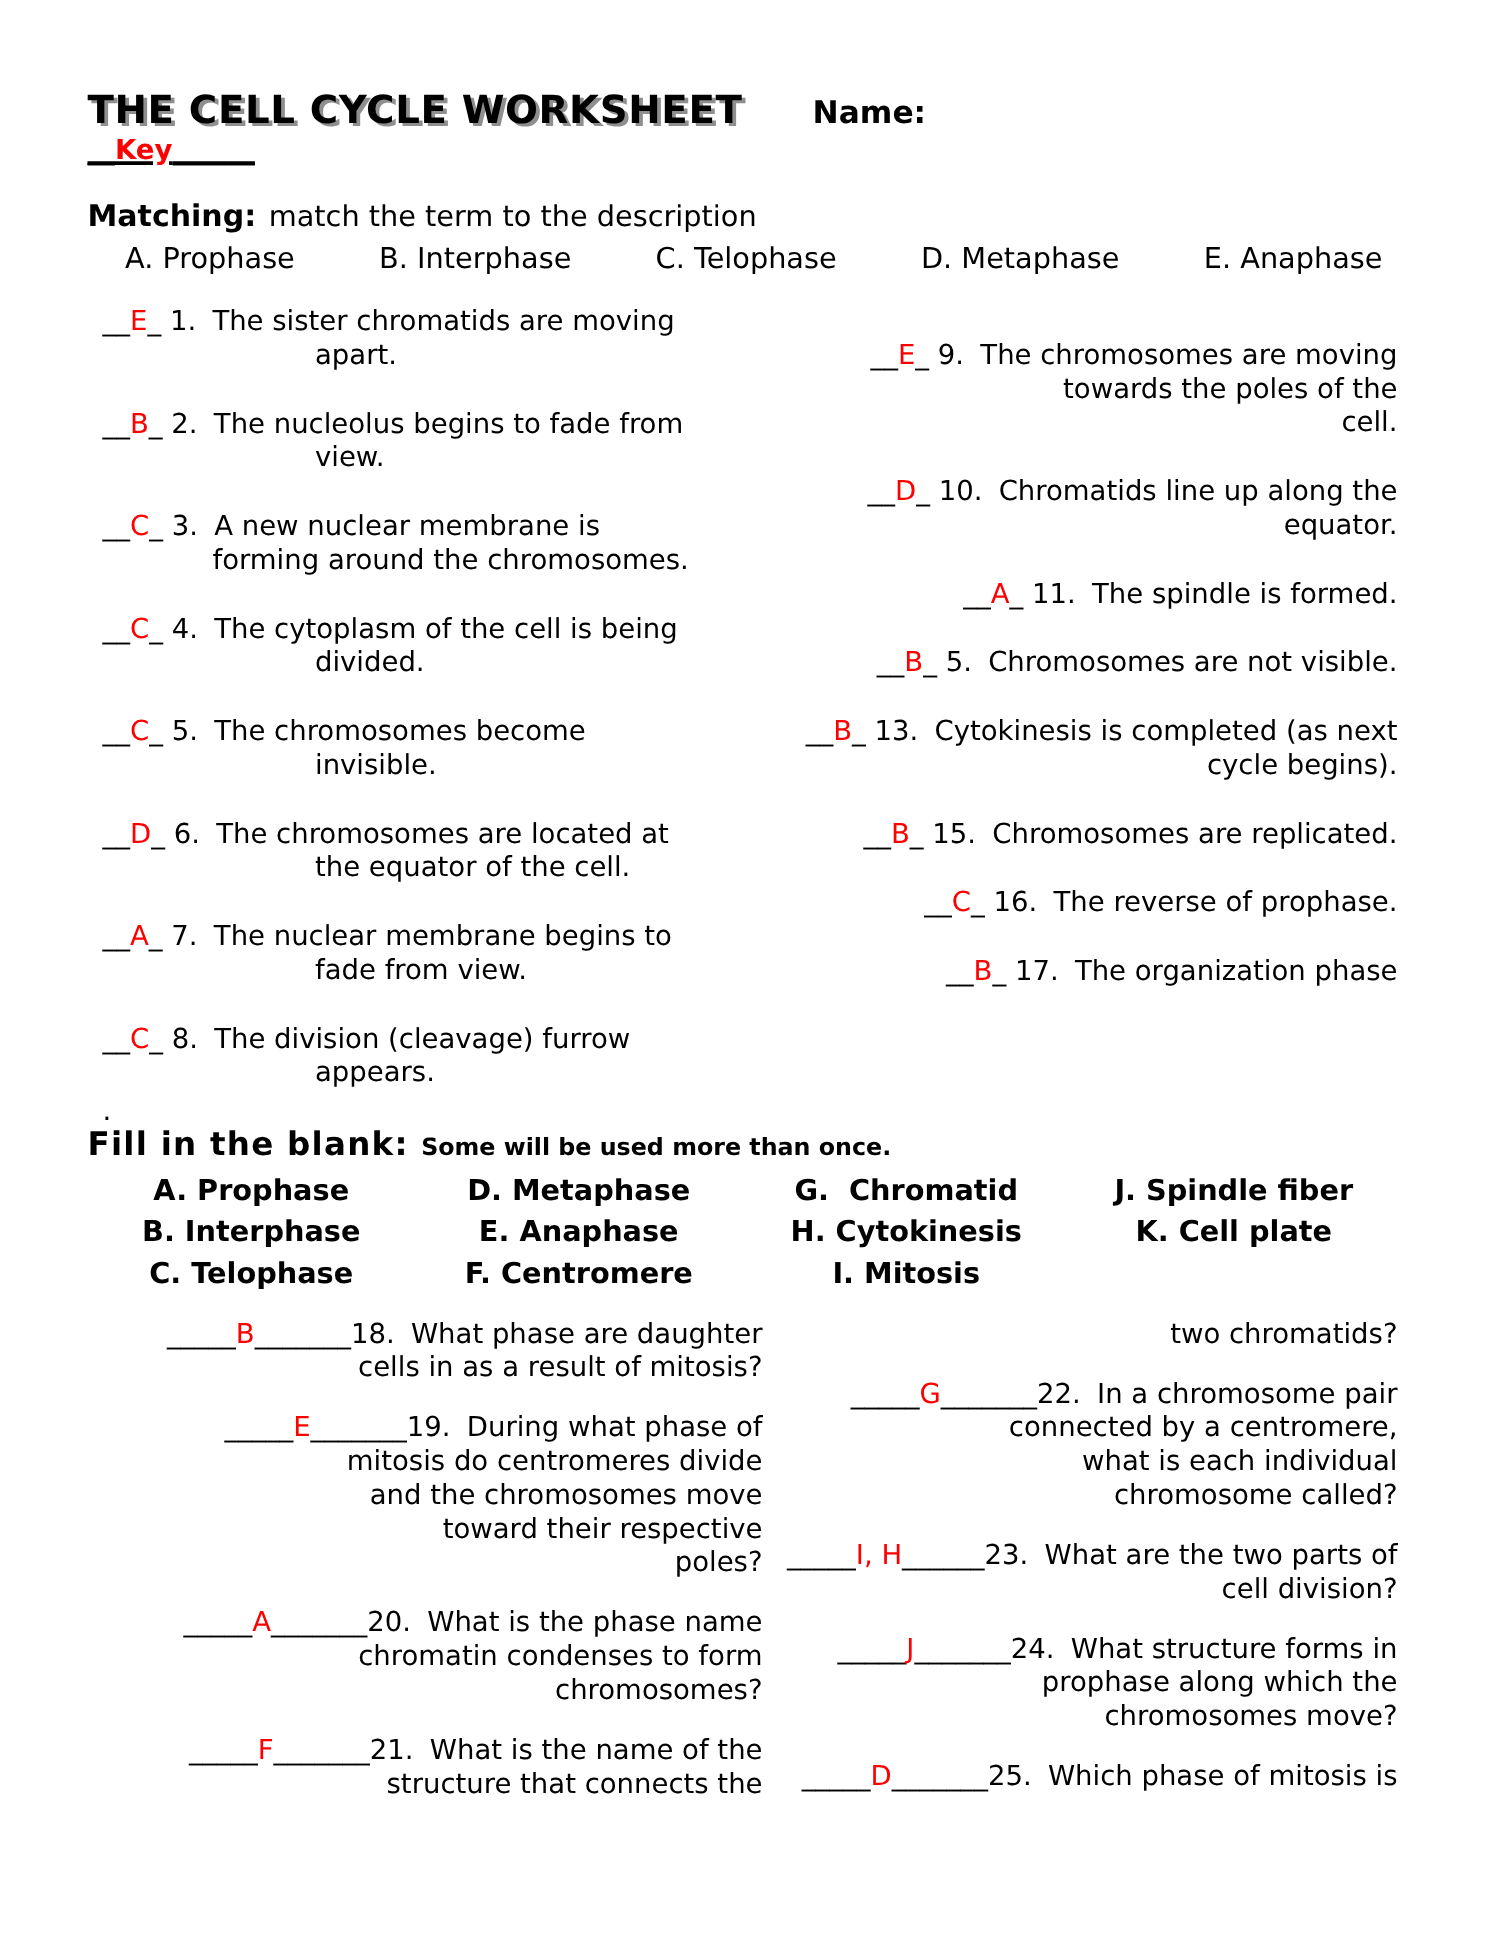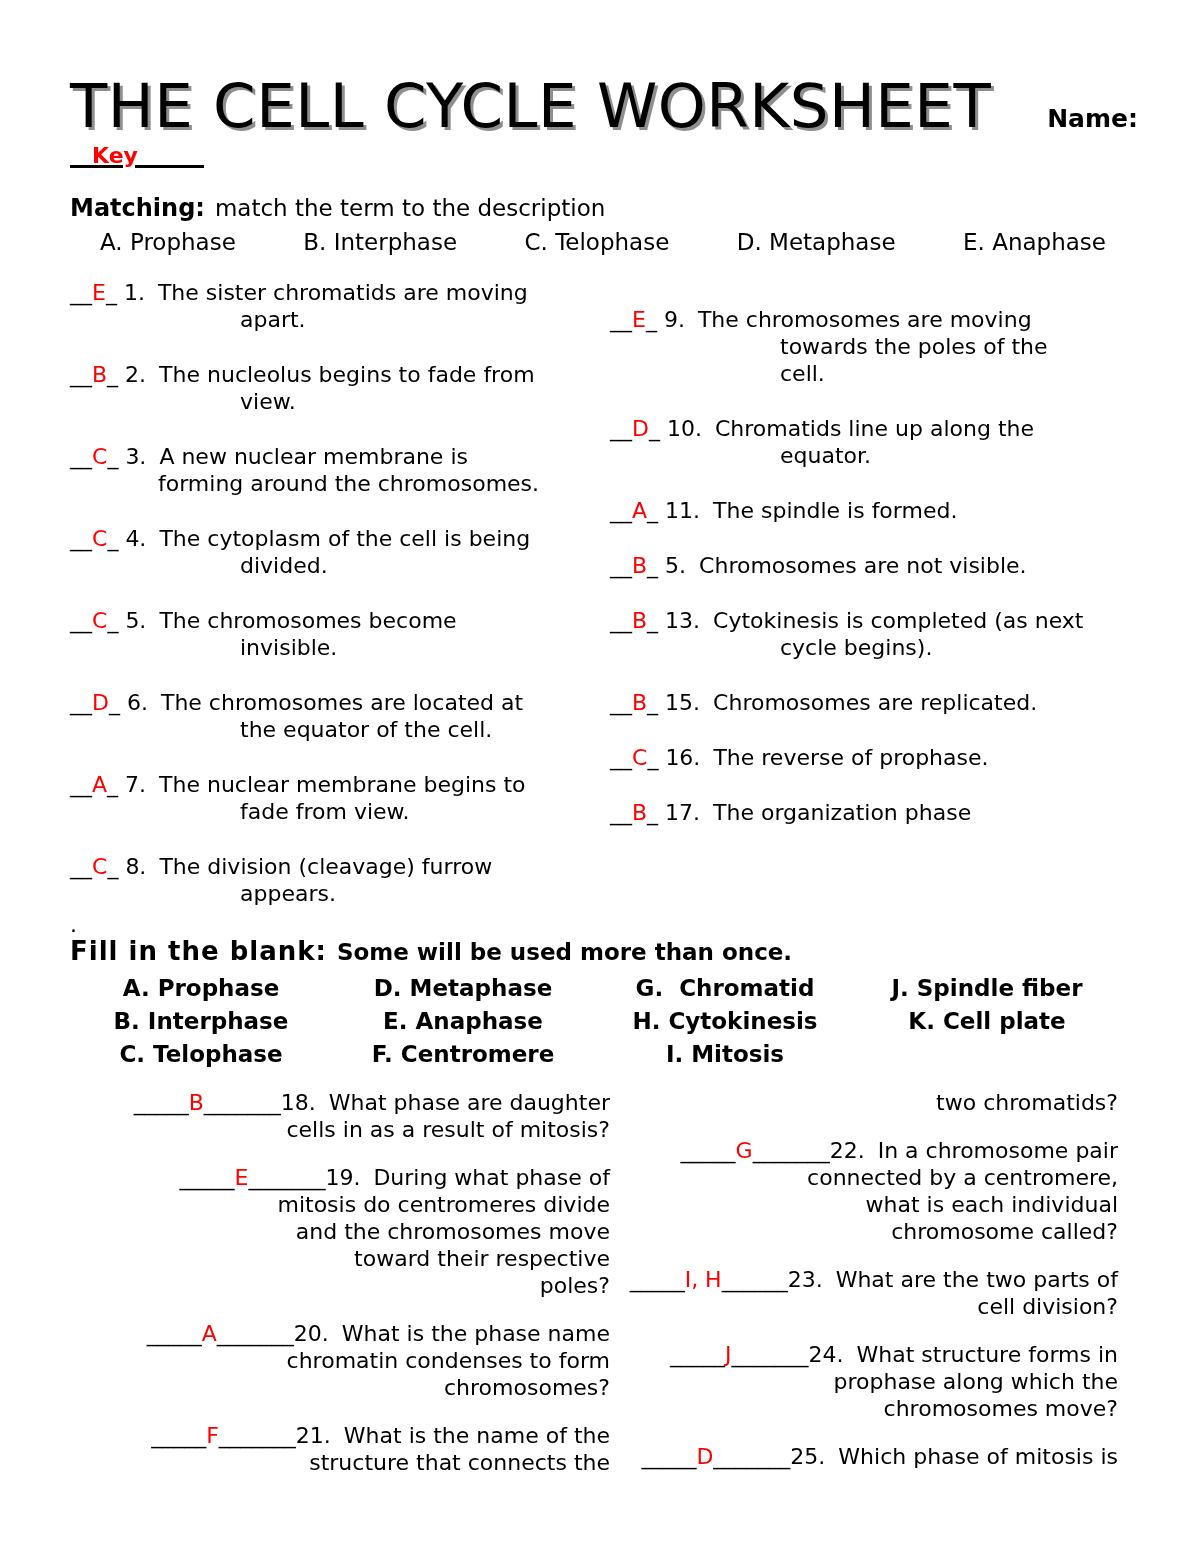--- a/index.html
+++ b/index.html
@@ -6,53 +6,53 @@
   html, body { background: #ffffff; }
   body {
     width: 1200px; height: 1553px; overflow: hidden;
     color: #000; font-family: "DejaVu Sans", "Liberation Sans", sans-serif;
   }
   .page { padding: 70px 82px 0 70px; }
 
   
   .header-row { display: flex; align-items: baseline; white-space: nowrap; }
   .title {
-    font-size: 61px; font-weight: normal; letter-spacing: 0.5px;
+    font-size: 31px; font-weight: bold; letter-spacing: 0.5px;
     text-shadow: 3px 3px 0 #8f8f8f;
   }
   .name-label { font-size: 25px; font-weight: bold; margin-left: 56px; }
   .key-line {
     margin-top: 2px; font-size: 22px; font-weight: bold;
     text-decoration: underline; text-decoration-thickness: 3px;
     display: inline-block;
   }
   .ans { color: var(--answer-red, #f00); }
 
   
   .m-head { margin-top: 26px; font-size: 23px; }
   .m-head .h { font-weight: bold; font-size: 24px; margin-right: 10px; }
   .options {
     display: flex; justify-content: space-between;
     margin: 7px 12px 0 30px; font-size: 23px;
   }
-  .cols { display: flex; margin-top: 24px; }
+  .cols { display: flex; margin-top: 24px; margin-left: 12px; }
   .col-left { width: 540px; }
   .col-right { width: 508px; }
-  .m-offset { margin-top: 27px; }
+  .m-offset { margin-top: 27px; text-align: right; }
 
   .m-item, .f-item { font-size: 22px; line-height: 27px; margin-bottom: 28px; }
   .num { margin-left: 7px; margin-right: 13px; }
   .cont { margin-left: 170px; }
   .m-item.flush .cont { margin-left: 88px; }
   .stray { font-size: 22px; line-height: 27px; margin-top: -24px; }
 
   
   .f-head { margin-top: -2px; }
   .f-head .h { font-size: 26px; font-weight: bold; letter-spacing: 1px; }
-  .f-head .i { font-size: 23px; font-weight: bold; margin-left: 10px; }
+  .f-head .i { font-size: 19px; font-weight: bold; margin-left: 10px; }
   .word-bank {
     display: grid; grid-template-columns: 1fr 1fr 1fr 1fr;
     margin-top: 6px; font-size: 23px; font-weight: bold;
     line-height: 33px; text-align: center; white-space: pre-wrap;
   }
   .f-cols { display: flex; margin-top: 18px; text-align: right; }
   .f-item { margin-bottom: 21px; }
   .f-item .num { margin-left: 0; margin-right: 13px; }
 </style>
 </head>

